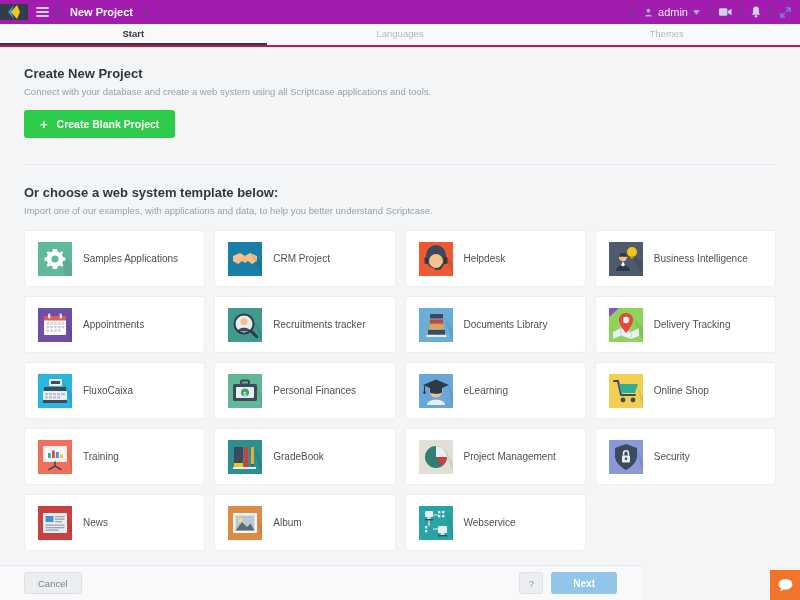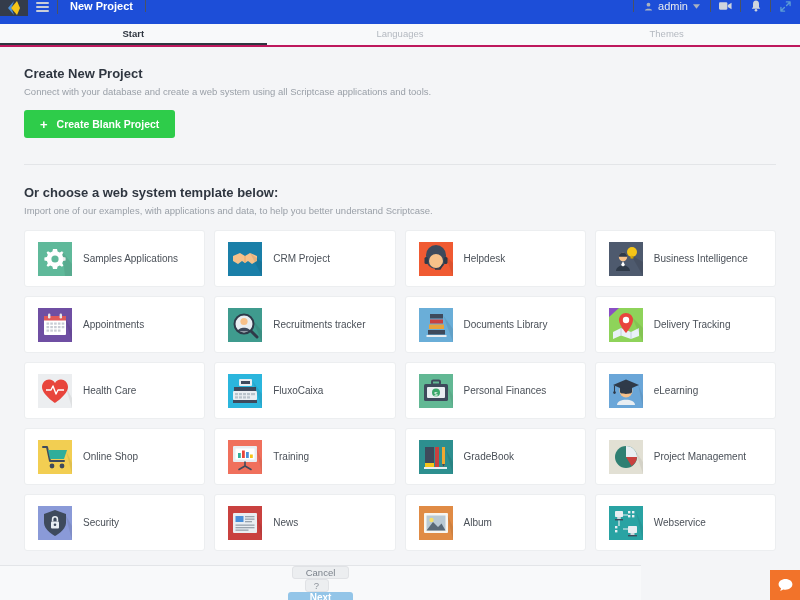--- a/index.html
+++ b/index.html
@@ -6,22 +6,22 @@
   html, body {
     width: 800px; height: 600px;
     font-family: "Liberation Sans", sans-serif;
     background: #f4f5f7;
     overflow: hidden;
   }
 
   
   .topbar {
     height: 24px; width: 800px;
-    background: #1d4ed8;
-    display: flex; align-items: flex-start;
+    background: #a21caf;
+    display: flex; align-items: center;
     color: #e8eaed;
     font-size: 11px;
     position: relative;
     z-index: 20;
   }
   .tb-logo {
     width: 28px; display: flex; align-items: center; justify-content: center;
     background: #343c4a;
   }
   .tb-hamburger {
@@ -106,21 +106,20 @@
   .card .label { font-size: 10px; color: #4a5058; }
   .tile { width: 34px; height: 34px; flex: 0 0 34px; position: relative; overflow: hidden; }
   .tile svg { display: block; width: 34px; height: 34px; }
 
   
   .footer {
     position: absolute; left: 0; bottom: 0; width: 641px; height: 35px;
     background: #f8f9fa; border-top: 1px solid #e3e5e8;
     display: flex; align-items: center; padding: 0 24px;
     z-index: 30;
-    flex-direction: column;
   }
   .btn-cancel {
     background: #eceef0; border: 1px solid #e0e2e5; color: #7b828b;
     height: 22px; padding: 0 13px; border-radius: 3px; font-size: 9.5px;
     cursor: pointer; font-family: "Liberation Sans", sans-serif;
   }
   .footer-spacer { flex: 1; }
   .btn-help {
     background: #eceef0; border: 1px solid #e0e2e5; color: #8b9199;
     height: 22px; width: 24px; border-radius: 3px; font-size: 9.5px;
@@ -336,31 +335,20 @@
           <path d="M12 20 L12 27.5 M22 24 L22 31" stroke="#b9c9d4" stroke-width="0.8"></path>
           <path d="M17 5 C13 5 10 8 10 12 C10 17 17 25 17 25 C17 25 24 17 24 12 C24 8 21 5 17 5 Z" fill="#e8453c"></path>
           <circle cx="17" cy="12" r="3.2" fill="#fff"></circle>
           <path d="M0 0 L10 0 L0 9 Z" fill="#8a4fc4"></path>
           <path d="M23 9 L34 34 L34 20 Z" fill="#000" opacity="0.07"></path>
         </svg>
       </span>
       <span class="label">Delivery Tracking</span>
     </div>
 
-    <div class="card">
-      <span class="tile">
-        <svg viewBox="0 0 34 34">
-            <rect width="34" height="34" fill="#eceef0"></rect>
-          <path d="M17 29 C17 29 4 20.5 4 13 C4 8.5 7.5 5.5 11 5.5 C13.7 5.5 16 7 17 9 C18 7 20.3 5.5 23 5.5 C26.5 5.5 30 8.5 30 13 C30 20.5 17 29 17 29 Z" fill="#e8453c"></path>
-          <path d="M8 16 L13 16 L15 12 L18 20 L20 16 L26 16" stroke="#fff" stroke-width="1.4" fill="none" stroke-linejoin="round"></path>
-          <path d="M27 11 L34 34 L34 24 Z" fill="#000" opacity="0.06"></path>
-        </svg>
-      </span>
-      <span class="label">Health Care</span>
-    </div>
 
     <div class="card">
       <span class="tile">
         <svg viewBox="0 0 34 34">
             <rect width="34" height="34" fill="#2bb6dd"></rect>
           <rect x="11" y="5" width="13" height="7" rx="1" fill="#e9eef2"></rect>
           <rect x="13" y="7" width="9" height="3" fill="#3e4a5c"></rect>
           <rect x="6" y="13" width="22" height="4" fill="#3e4a5c"></rect>
           <rect x="5" y="17" width="24" height="9" rx="1" fill="#e9eef2"></rect>
           <g fill="#b9c4cc">

